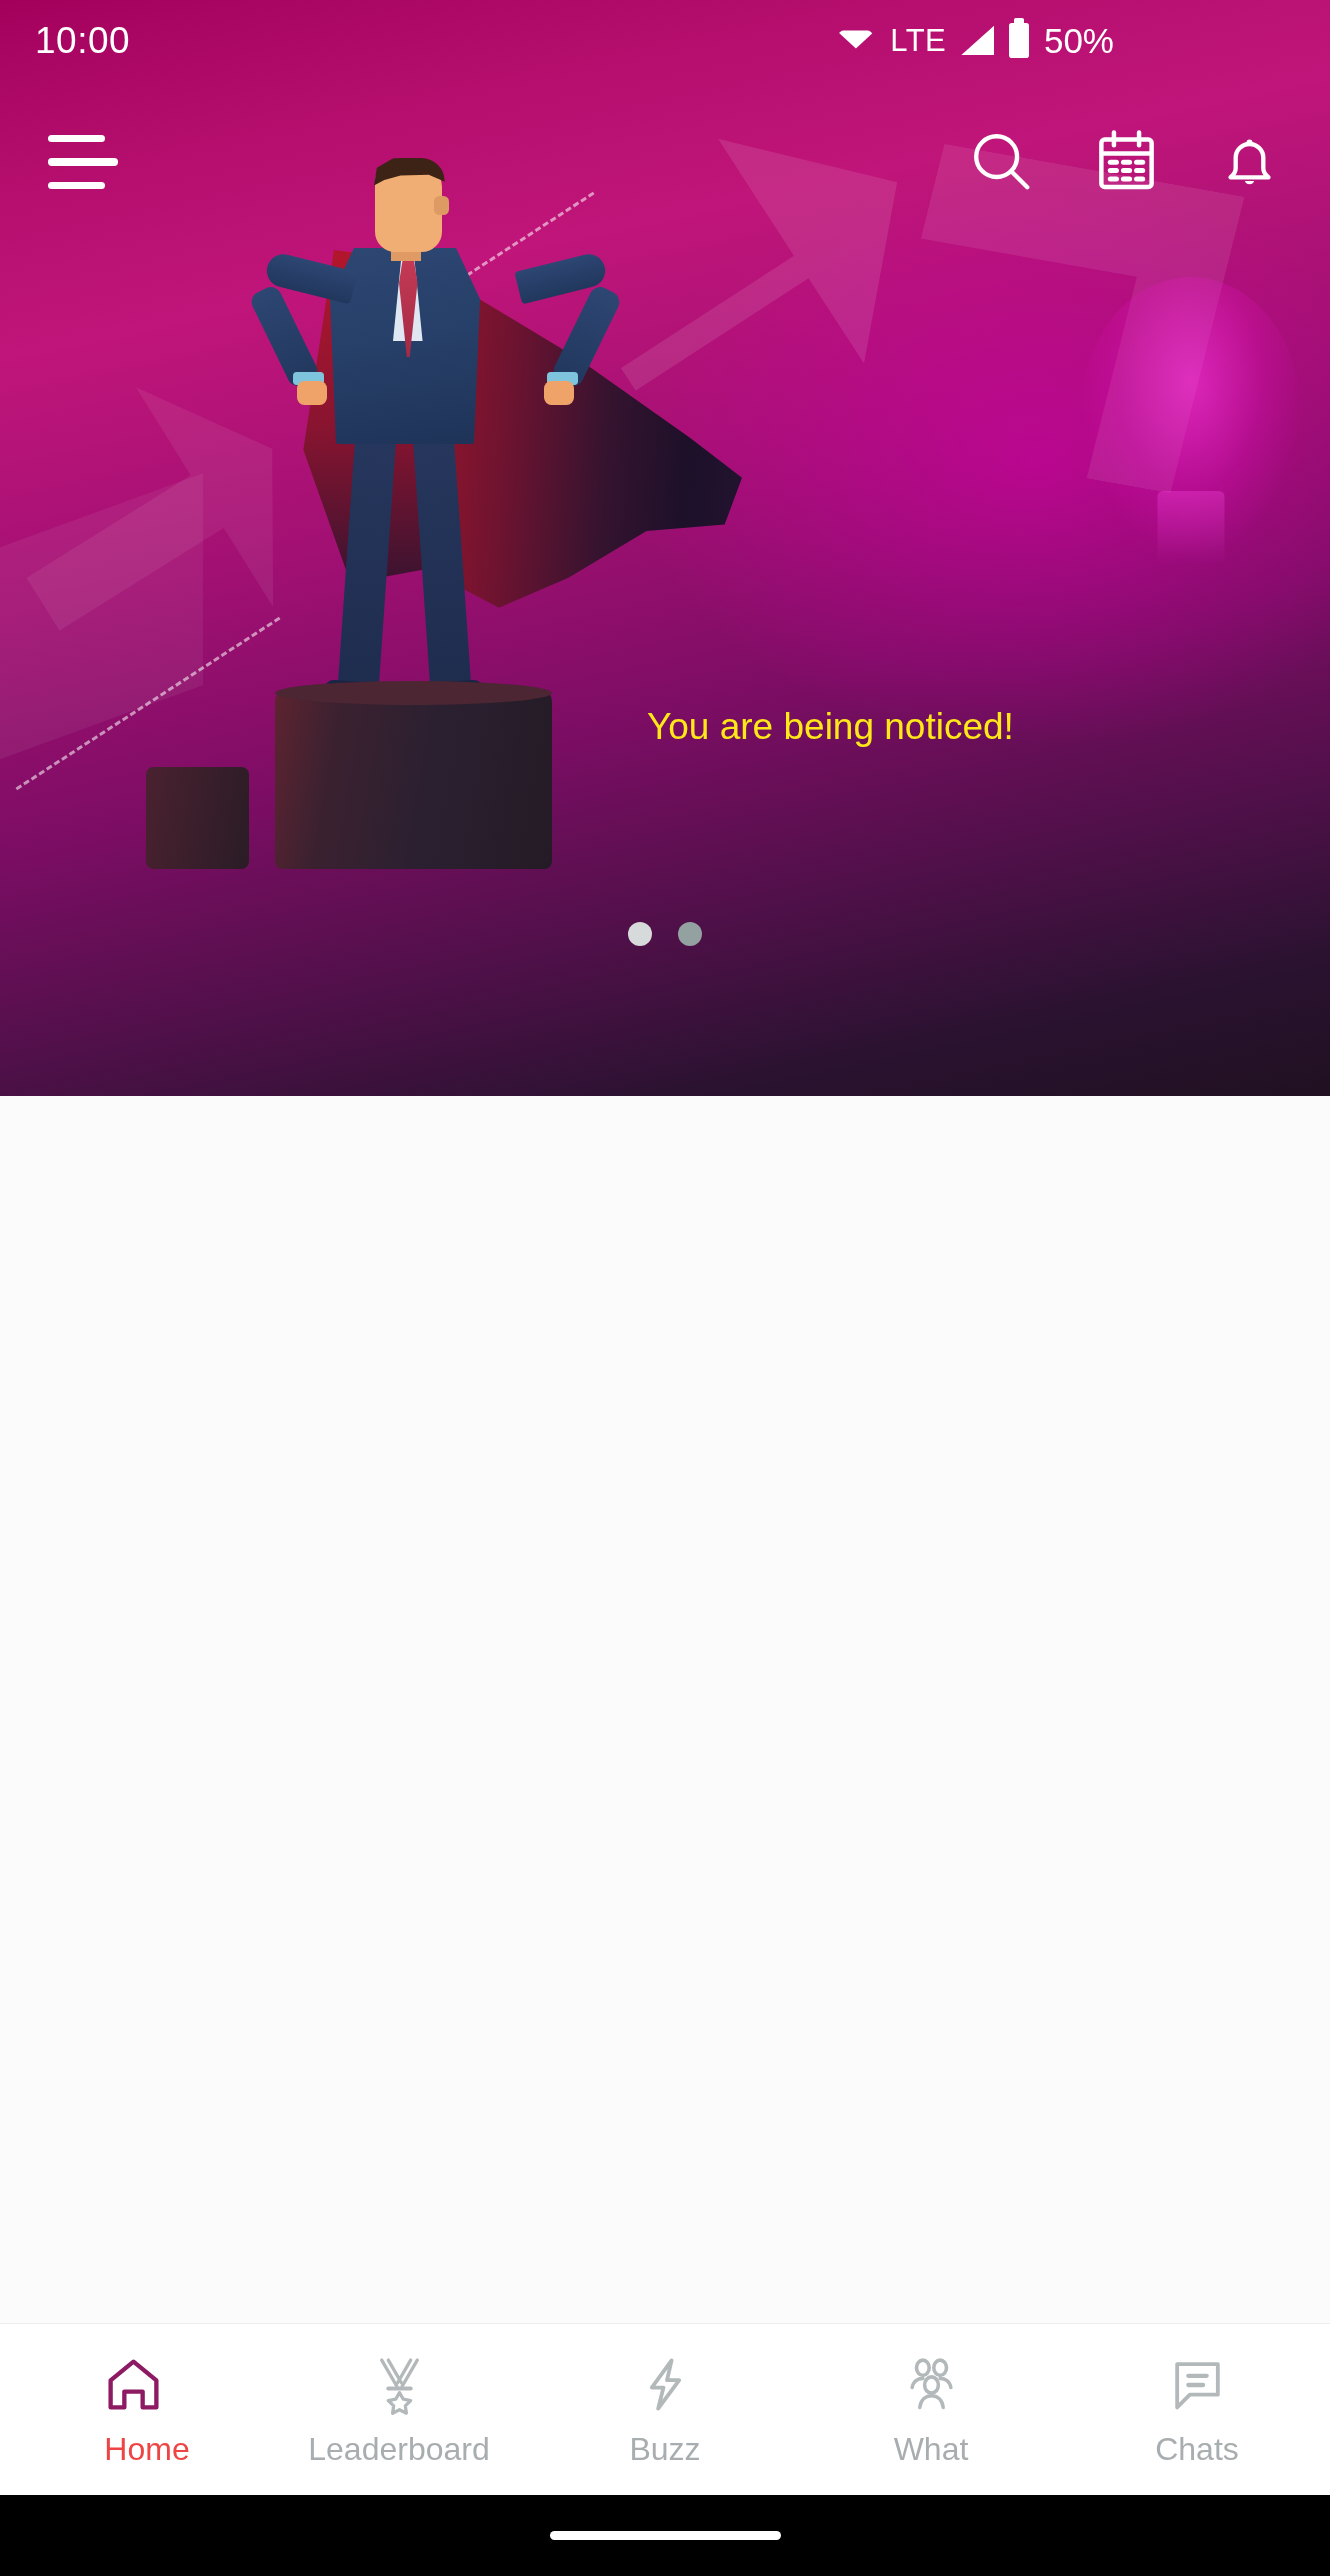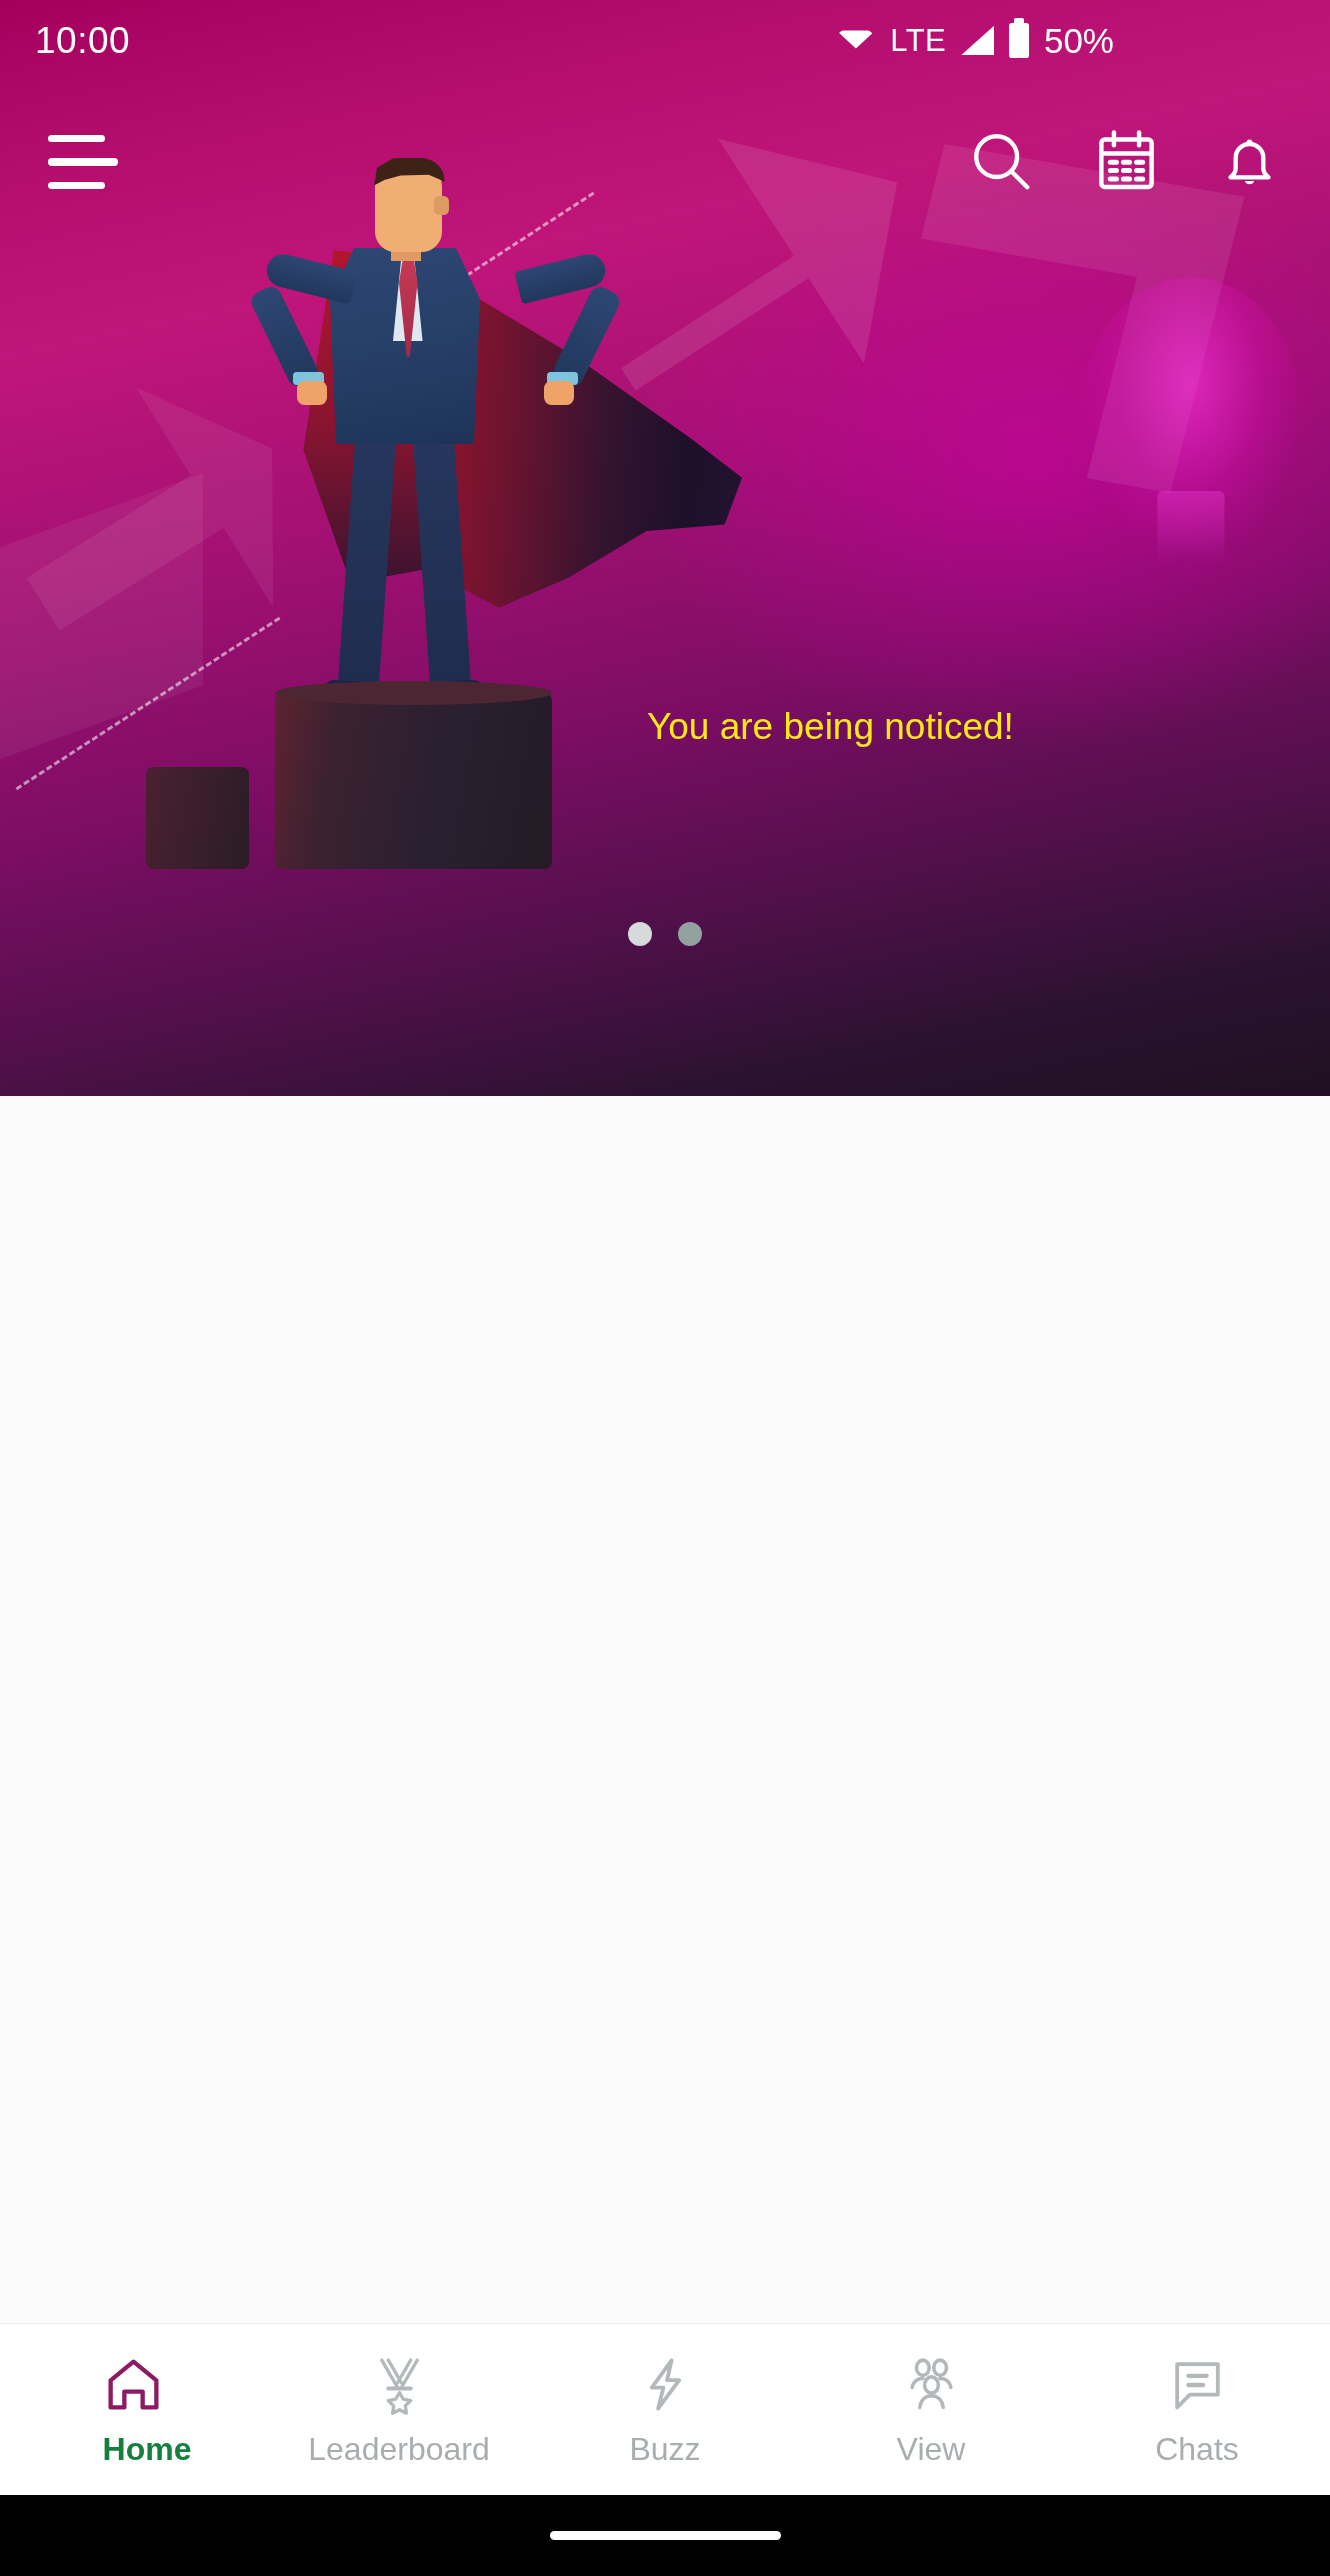--- a/index.html
+++ b/index.html
@@ -196,21 +196,21 @@
 
   
   .botnav{
     position:absolute; bottom:81px; left:0; width:1330px; height:172px;
     background:#ffffff; border-top:0.9px solid #ededed;
     display:flex; align-items:center; z-index:30;
   }
   .nav-item{ flex:1; display:flex; flex-direction:column; align-items:center; gap:13px; }
   .nav-ico{ width:67px; height:67px; display:flex; align-items:center; justify-content:center; }
   .nav-lab{ font-size:32px; color:#a8adb0; font-weight:400; }
-  .nav-item.active .nav-lab{ color:#15803d; font-weight:700;margin-left:28px; }
+  .nav-item.active .nav-lab{ color:#ef4444; font-weight:400;margin-left:28px; }
 
   
   .gesture{
     position:absolute; bottom:0; left:0; width:1330px; height:81px; background:#000; z-index:35;
     display:flex; align-items:center; justify-content:center;
   }
   .gesture-pill{ width:231px; height:8.3px; border-radius:5.5px; background:#fff; }
 
   
   .appbar{
@@ -569,21 +569,21 @@
   <div class="nav-item">
     <div class="nav-ico">
       <svg width="61" height="61" viewBox="0 0 24 24" fill="none" stroke="#b3b9bb" stroke-width="1.4">
         <ellipse cx="8.6" cy="5.4" rx="2.5" ry="3"></ellipse>
         <ellipse cx="15.4" cy="5.4" rx="2.5" ry="3"></ellipse>
         <path d="M4.4 13.2c.4-2.4 2.2-3.6 4.2-3.6M19.6 13.2c-.4-2.4-2.2-3.6-4.2-3.6" stroke-linecap="round"></path>
         <ellipse cx="12" cy="12.2" rx="2.7" ry="3.2"></ellipse>
         <path d="M7.4 21c.4-3.1 2.4-4.6 4.6-4.6s4.2 1.5 4.6 4.6" stroke-linecap="round"></path>
       </svg>
     </div>
-    <div class="nav-lab">View</div>
+    <div class="nav-lab">What</div>
   </div>
   <div class="nav-item">
     <div class="nav-ico">
       <svg width="61" height="61" viewBox="0 0 24 24" fill="none" stroke="#b3b9bb" stroke-width="1.5">
         <path d="M4 4h16v12h-11L4 21z" stroke-linejoin="round"></path>
         <line x1="8.4" y1="8.6" x2="15.6" y2="8.6" stroke-linecap="round" stroke-width="1.7"></line>
         <line x1="8.4" y1="12.2" x2="14.2" y2="12.2" stroke-linecap="round" stroke-width="1.7"></line>
       </svg>
     </div>
     <div class="nav-lab">Chats</div>

